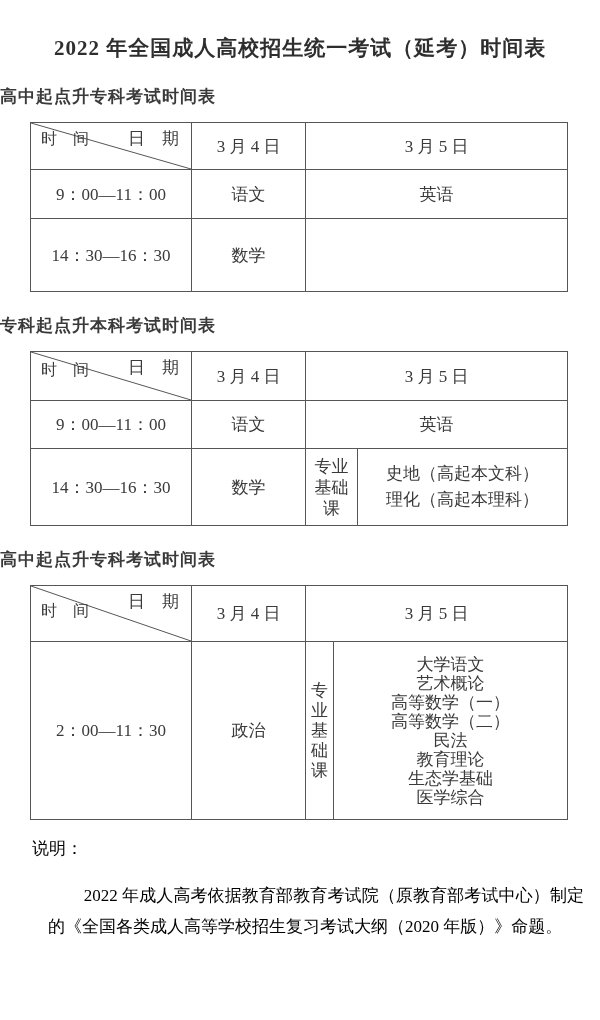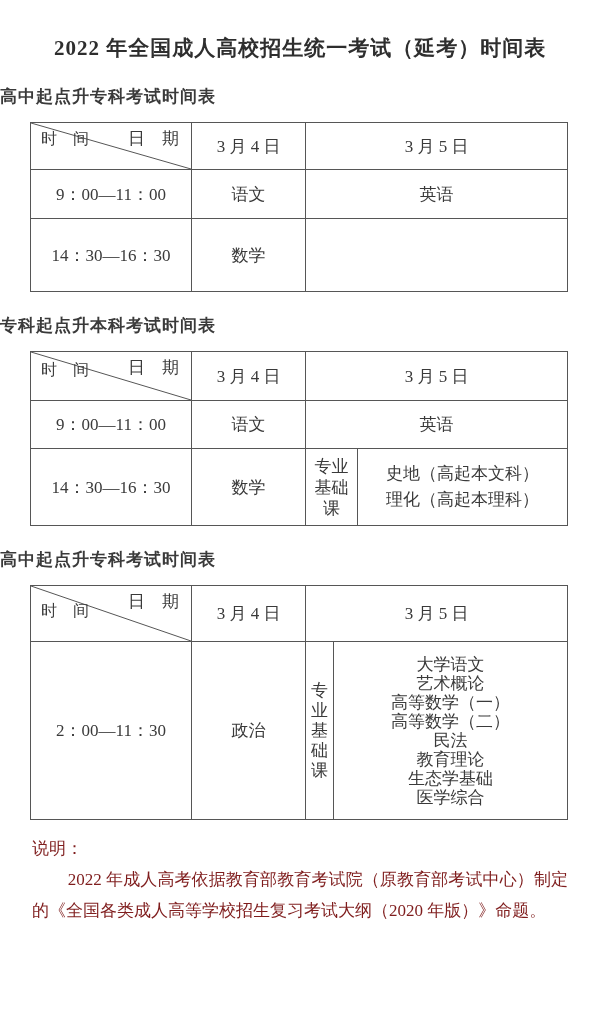--- a/index.html
+++ b/index.html
@@ -94,25 +94,25 @@
   }
   .subjects-8line {
     text-align: left;
     padding-left: 13px;
     line-height: 19px;
   }
   .notes {
     margin: 13px 30px 0 32px;
     font-size: 17px;
     line-height: 31px;
-    color: #7f1d1d;
+    color: #000000;
   }
   .notes-label { white-space: nowrap; }
   .notes-body {
-    margin: 0;
+    margin: 16px;
     text-indent: 2.1em;
     text-align: justify;
     width: 536px;
   }
 </style>
 </head>
 <body>
 
 <div class="page">
 

